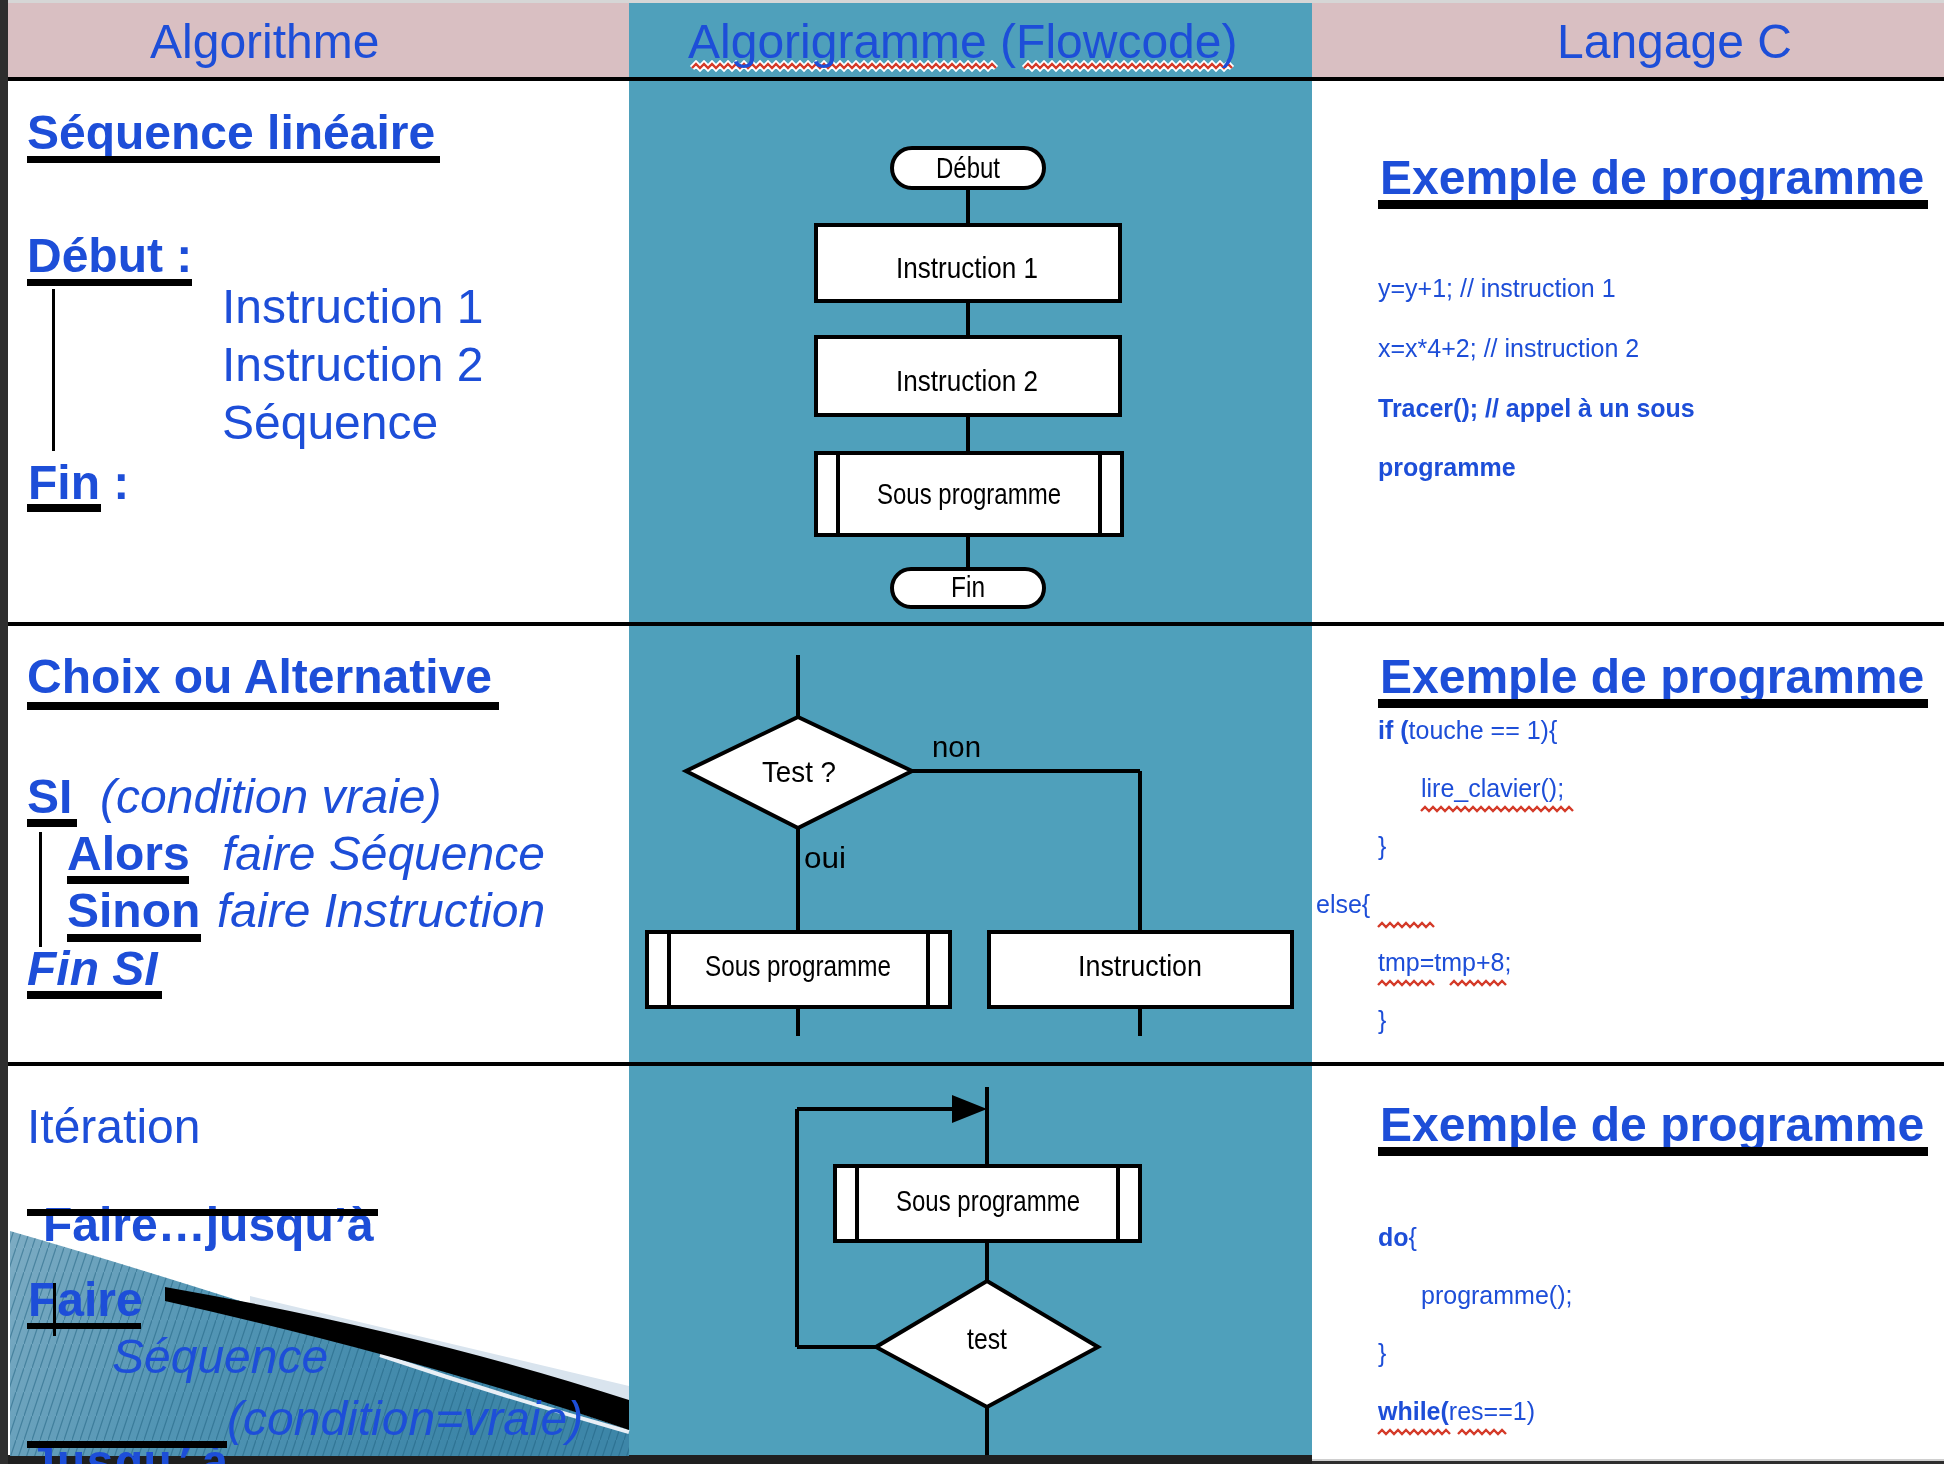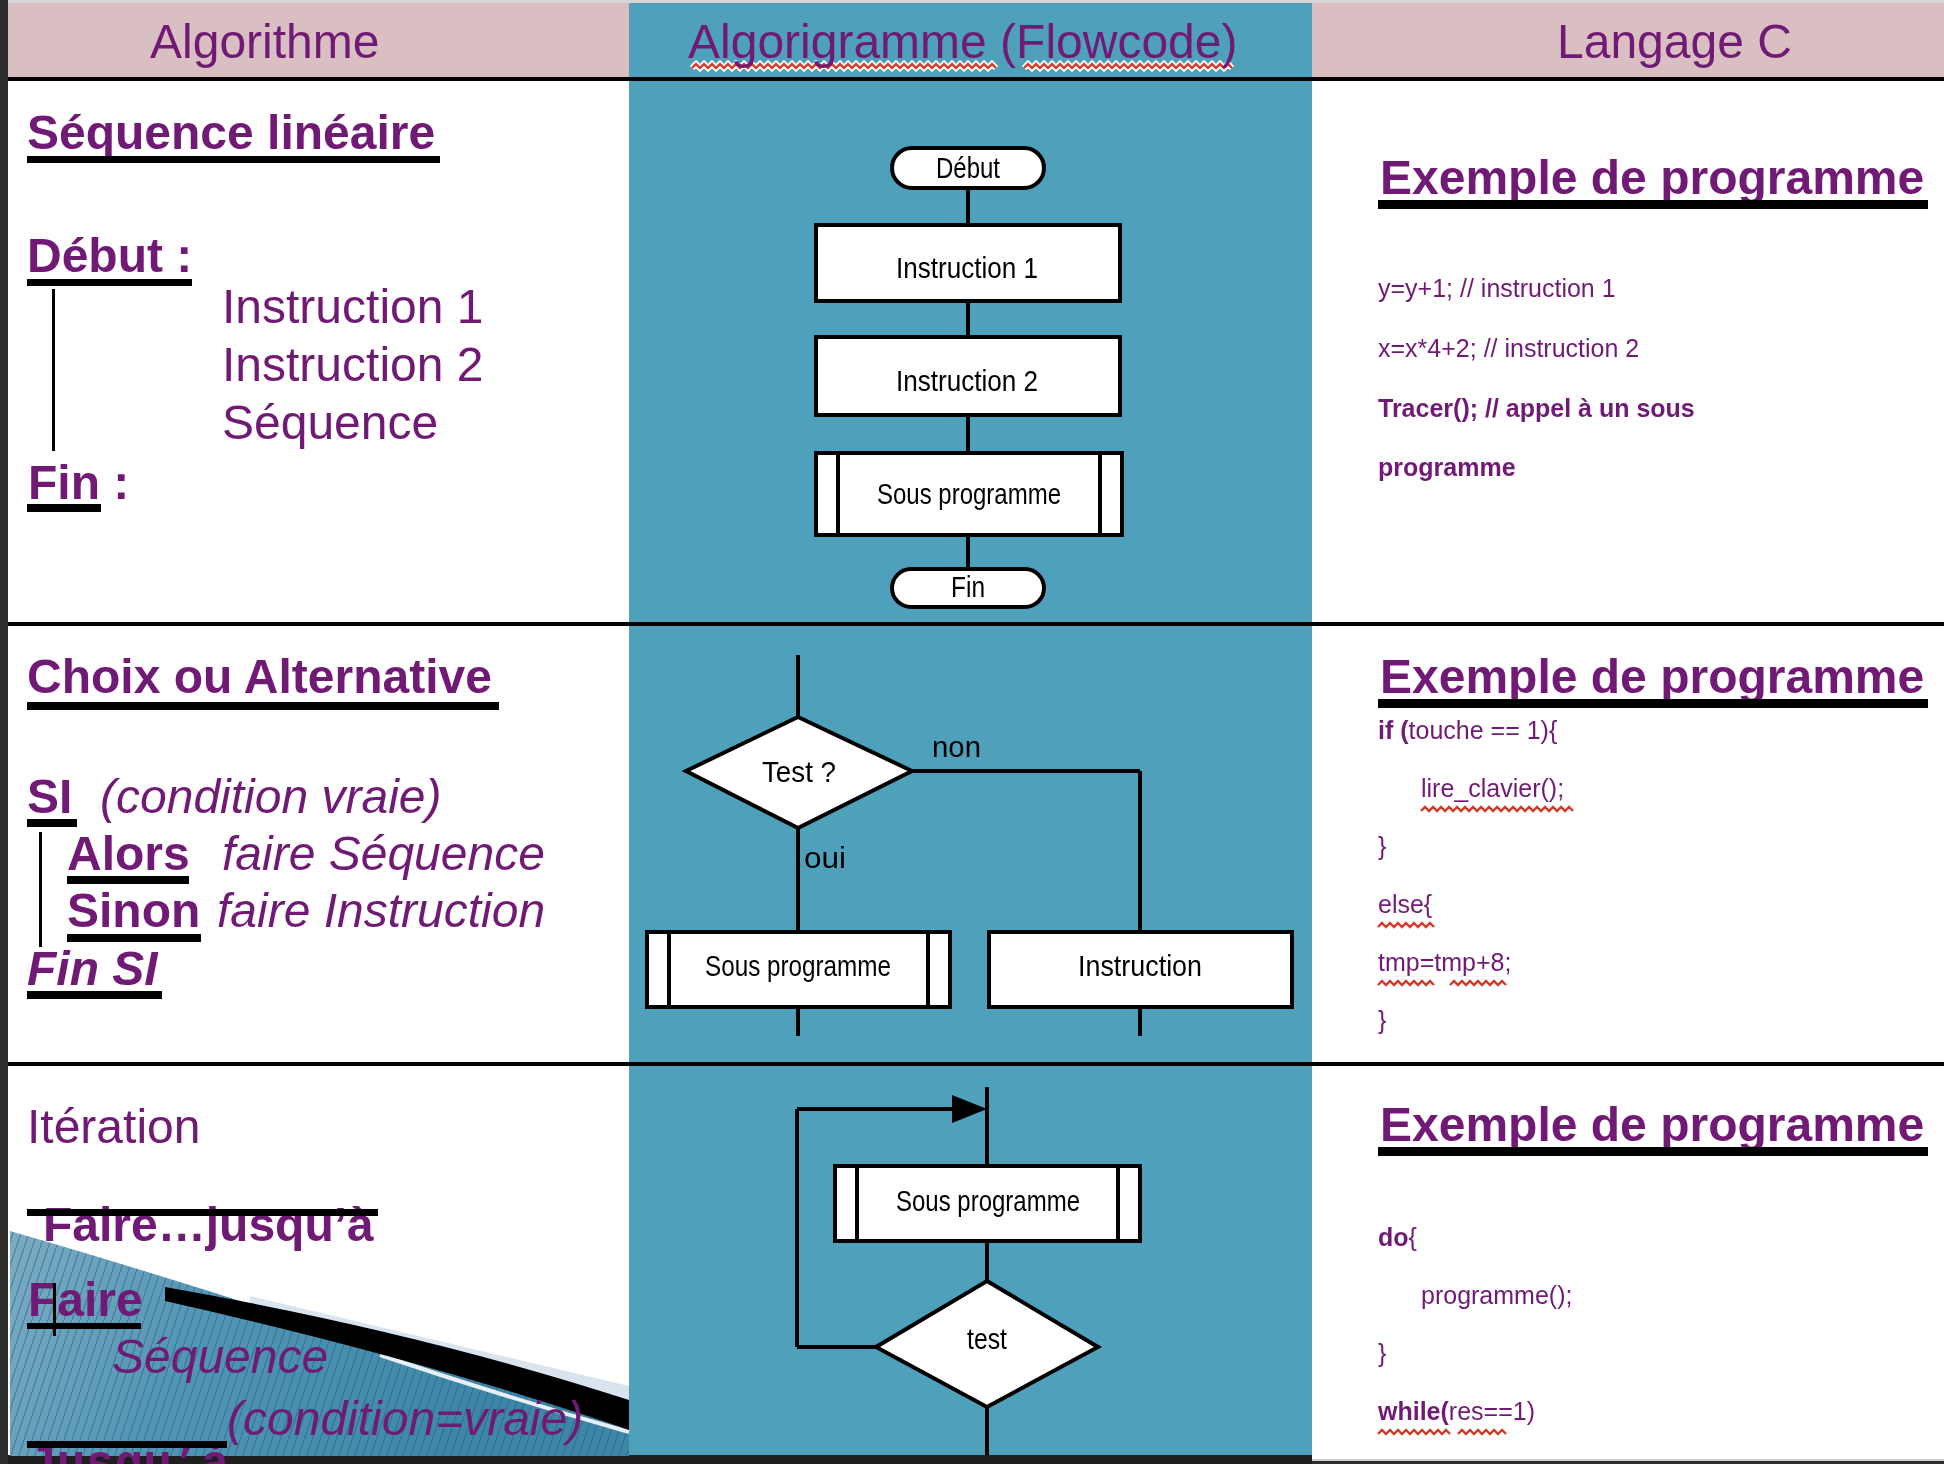--- a/index.html
+++ b/index.html
@@ -1,19 +1,19 @@
 <!DOCTYPE html>
 <html><head>
 <meta charset="utf-8">
 <style>
   html,body{margin:0;padding:0;}
   body{width:1944px;height:1464px;position:relative;overflow:hidden;background:#fff;
        font-family:"Liberation Sans",sans-serif;}
   .abs{position:absolute;}
-  .t{position:absolute;white-space:pre;color:#701a75;line-height:1;font-family:"Liberation Sans",sans-serif;z-index:10;}
+  .t{position:absolute;white-space:pre;color:#1d4ed8;line-height:1;font-family:"Liberation Sans",sans-serif;z-index:10;}
   .b{font-weight:bold;}
   .i{font-style:italic;}
   .f48{font-size:48px;}
   .f32{font-size:25px;}
   .ul{position:absolute;background:#000;z-index:10;}
 </style>
 </head>
 <body>
 
 <div class="abs" style="left:8px;top:3px;width:1936px;height:74px;background:#d9bfc2;"></div>
@@ -76,21 +76,21 @@
 <div class="ul" style="left:1378px;top:1147px;width:550px;height:9px;"></div>
 
 <div class="t f32" style="left:1378px;top:276px;">y=y+1; // instruction 1</div>
 <div class="t f32" style="left:1378px;top:336px;">x=x*4+2; // instruction 2</div>
 <div class="t f32 b" style="left:1378px;top:396px;">Tracer(); // appel à un sous</div>
 <div class="t f32 b" style="left:1378px;top:455px;">programme</div>
 
 <div class="t f32" style="left:1378px;top:718px;"><span class="b">if (</span>touche == 1){</div>
 <div class="t f32" style="left:1421px;top:776px;">lire_clavier();</div>
 <div class="t f32" style="left:1378px;top:834px;">}</div>
-<div class="t f32" style="left:1378px;top:892px;">else{</div>
+<div class="t f32" style="left:1316px;top:892px;">else{</div>
 <div class="t f32" style="left:1378px;top:950px;">tmp=tmp+8;</div>
 <div class="t f32" style="left:1378px;top:1008px;">}</div>
 
 <div class="t f32" style="left:1378px;top:1225px;"><span class="b">do</span>{</div>
 <div class="t f32" style="left:1421px;top:1283px;">programme();</div>
 <div class="t f32" style="left:1378px;top:1341px;">}</div>
 <div class="t f32" style="left:1378px;top:1399px;"><span class="b">while(</span>res==1)</div>
 
 <svg class="abs" style="left:0;top:0;z-index:5;" width="1944" height="1464" viewBox="0 0 1944 1464">
 <defs>

